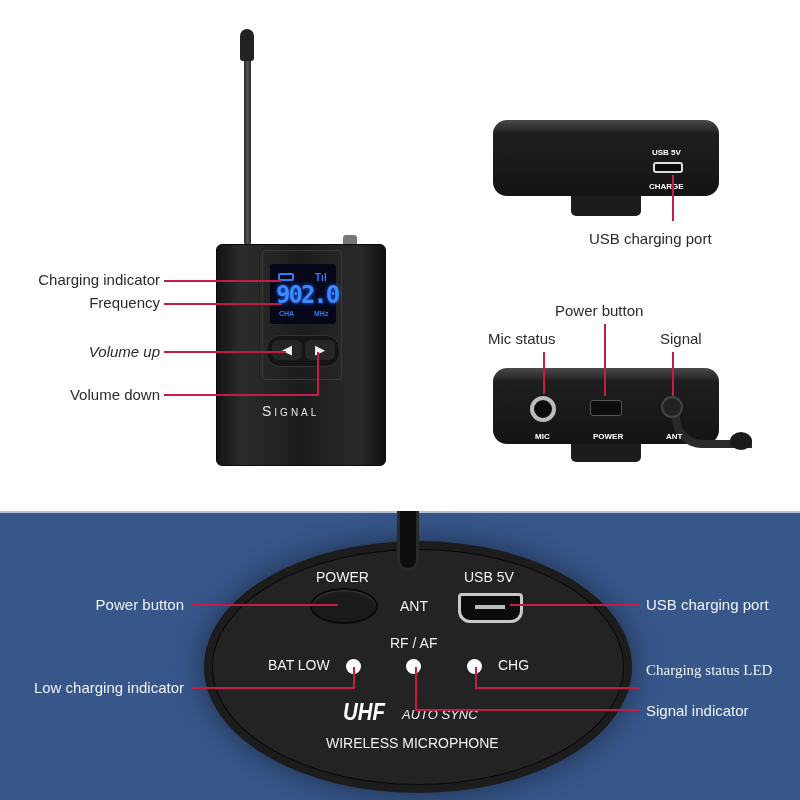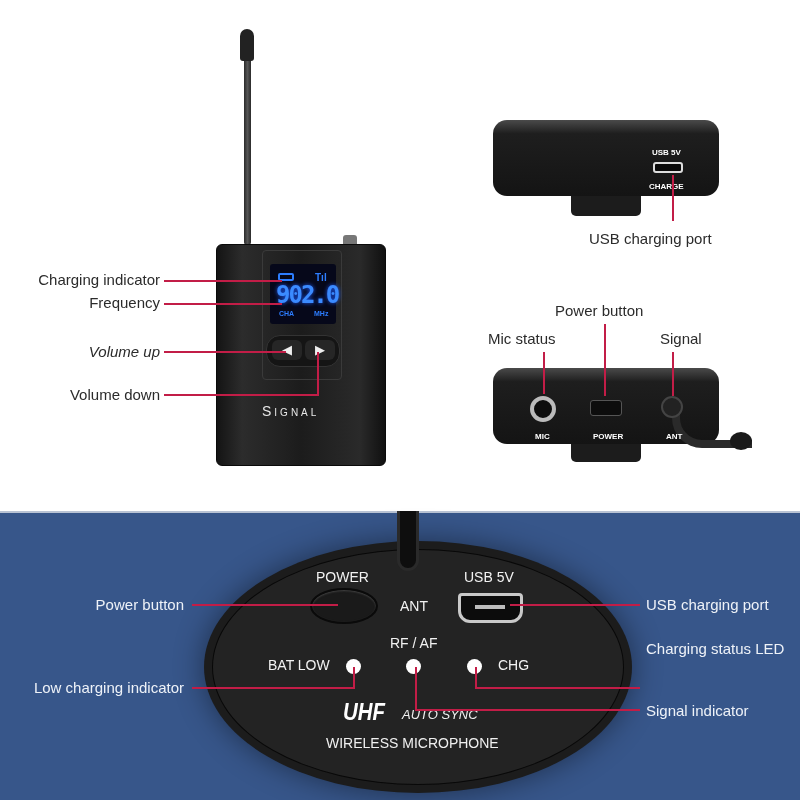--- a/index.html
+++ b/index.html
@@ -134,14 +134,14 @@
 <div class="line" style="left:353px; top:667px; width:2px; height:22px;"></div>
 <div class="line" style="left:510px; top:604px; width:130px; height:2px;"></div>
 <div class="line" style="left:475px; top:687px; width:165px; height:2px;"></div>
 <div class="line" style="left:475px; top:667px; width:2px; height:22px;"></div>
 <div class="line" style="left:415px; top:709px; width:225px; height:2px;"></div>
 <div class="line" style="left:415px; top:667px; width:2px; height:44px;"></div>
 
 <div class="abs label-light right" style="left:20px; top:596px; width:164px;">Power button</div>
 <div class="abs label-light right" style="left:10px; top:679px; width:174px;">Low charging indicator</div>
 <div class="abs label-light" style="left:646px; top:596px;">USB charging port</div>
-<div class="abs label-light" style="left:646px; top:640px;">Charging status LED</div>
+<div class="abs label-light" style="left:646px; top:662px;font-family:Liberation Serif, serif;">Charging status LED</div>
 <div class="abs label-light" style="left:646px; top:702px;">Signal indicator</div>
 
 </body></html>

